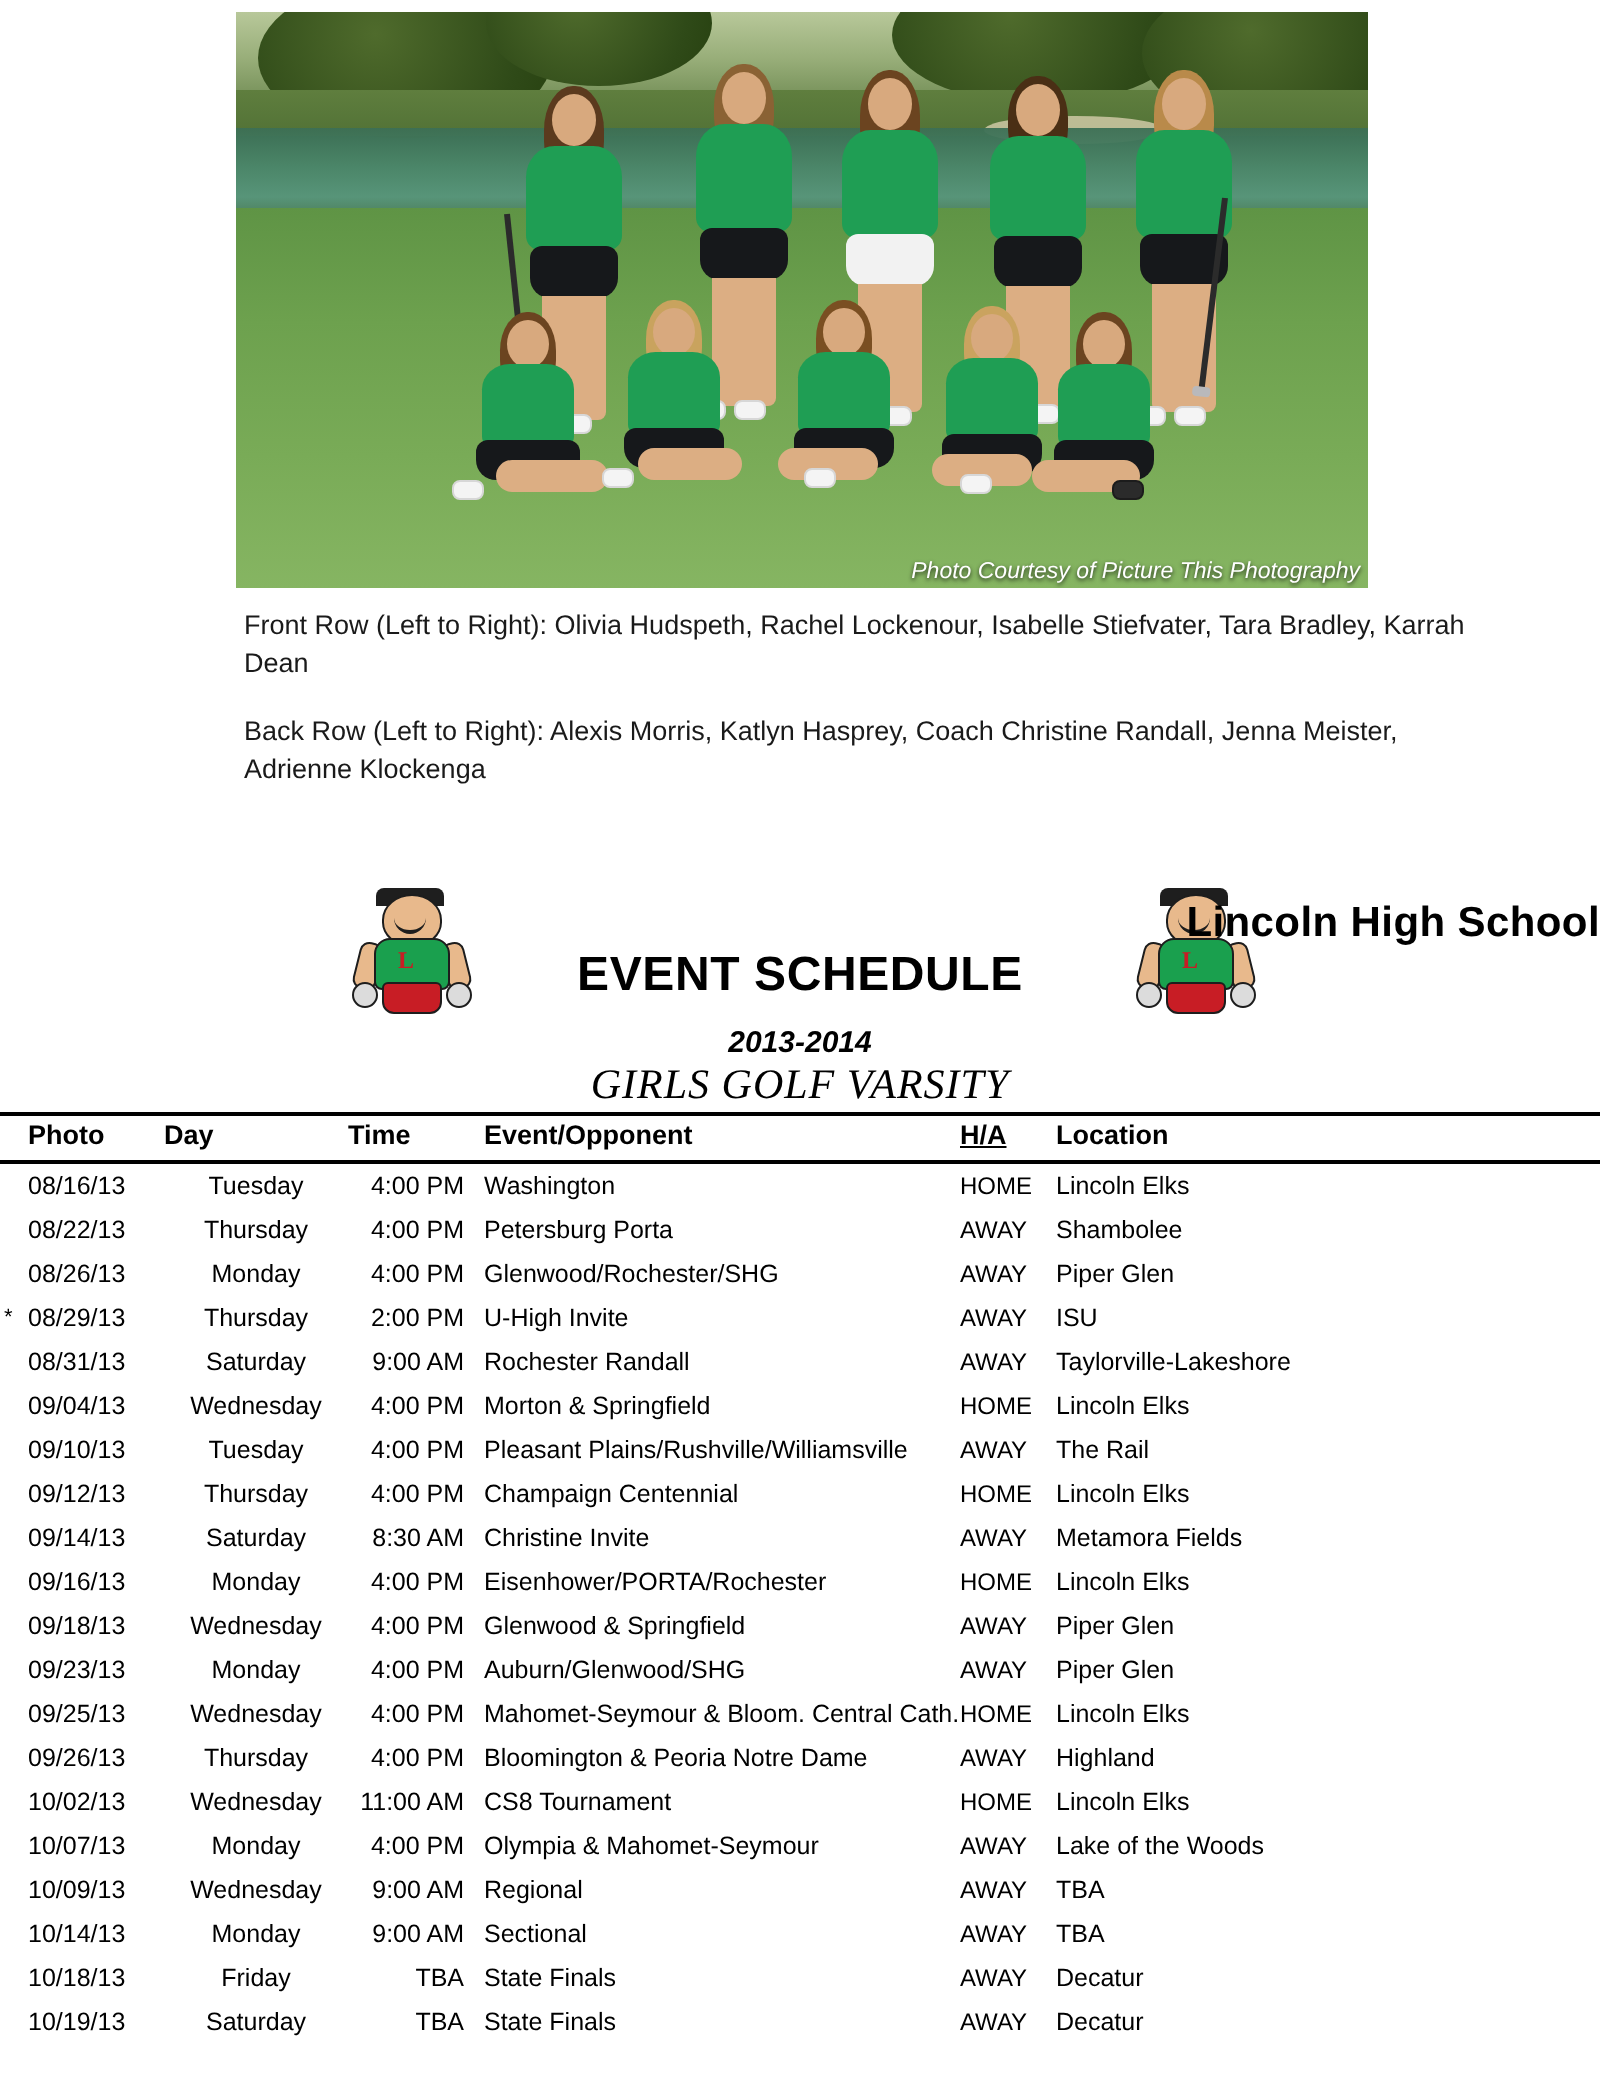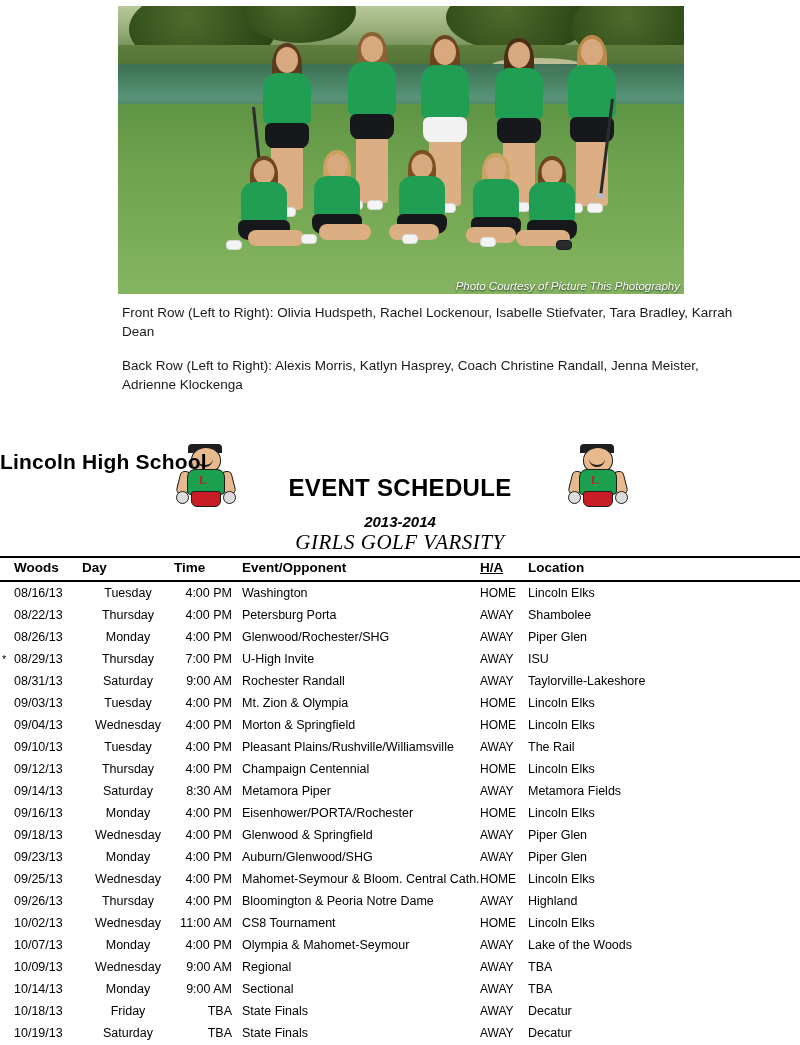--- a/index.html
+++ b/index.html
@@ -200,21 +200,21 @@
   .mascot .m-ball {
     position: absolute; top: 44px; width: 11px; height: 11px;
     background: #dcdcdc; border: 1.5px solid #1d1d1d; border-radius: 50%;
   }
   .mascot .m-ball.l { left: -2px; }
   .mascot .m-ball.r { left: 45px; }
 
   .title-school {
     position: absolute;
     left: 0; right: 0; top: 450px;
-    text-align: left;
+    text-align: right;
     font: bold 21px "Liberation Sans", sans-serif;
     letter-spacing: .2px;
   }
   .title-event {
     position: absolute;
     left: 0; right: 0; top: 474px;
     text-align: center;
     font: bold 24px "Liberation Sans", sans-serif;
     letter-spacing: .3px;
   }
@@ -415,21 +415,21 @@
 
 <div class="title-school">Lincoln High School</div>
 <div class="title-event">EVENT SCHEDULE</div>
 <div class="title-season">2013-2014</div>
 <div class="title-team">GIRLS GOLF VARSITY</div>
 
 <table class="sched">
   <thead>
     <tr>
       <th class="col-star"></th>
-      <th class="col-date  th-date">Woods</th>
+      <th class="col-date  th-date">Photo</th>
       <th class="col-day   th-day">Day</th>
       <th class="col-time  th-time">Time</th>
       <th class="col-event th-event">Event/Opponent</th>
       <th class="col-ha    th-ha">H/A</th>
       <th class="col-loc   th-loc">Location</th>
     </tr>
   </thead>
   <tbody id="sched-body">
       <tr>
         <td class="col-star cell-star"></td>
@@ -455,45 +455,36 @@
         <td class="col-day cell-day">Monday</td>
         <td class="col-time cell-time">4:00 PM</td>
         <td class="col-event cell-event">Glenwood/Rochester/SHG</td>
         <td class="col-ha cell-ha">AWAY</td>
         <td class="col-loc cell-loc">Piper Glen</td>
       </tr>
       <tr>
         <td class="col-star cell-star">*</td>
         <td class="col-date cell-date">08/29/13</td>
         <td class="col-day cell-day">Thursday</td>
-        <td class="col-time cell-time">7:00 PM</td>
+        <td class="col-time cell-time">2:00 PM</td>
         <td class="col-event cell-event">U-High Invite</td>
         <td class="col-ha cell-ha">AWAY</td>
         <td class="col-loc cell-loc">ISU</td>
       </tr>
       <tr>
         <td class="col-star cell-star"></td>
         <td class="col-date cell-date">08/31/13</td>
         <td class="col-day cell-day">Saturday</td>
         <td class="col-time cell-time">9:00 AM</td>
         <td class="col-event cell-event">Rochester Randall</td>
         <td class="col-ha cell-ha">AWAY</td>
         <td class="col-loc cell-loc">Taylorville-Lakeshore</td>
       </tr>
       <tr>
         <td class="col-star cell-star"></td>
-        <td class="col-date cell-date">09/03/13</td>
-        <td class="col-day cell-day">Tuesday</td>
-        <td class="col-time cell-time">4:00 PM</td>
-        <td class="col-event cell-event">Mt. Zion &amp; Olympia</td>
-        <td class="col-ha cell-ha">HOME</td>
-        <td class="col-loc cell-loc">Lincoln Elks</td>
-      </tr>
-      <tr>
-        <td class="col-star cell-star"></td>
         <td class="col-date cell-date">09/04/13</td>
         <td class="col-day cell-day">Wednesday</td>
         <td class="col-time cell-time">4:00 PM</td>
         <td class="col-event cell-event">Morton &amp; Springfield</td>
         <td class="col-ha cell-ha">HOME</td>
         <td class="col-loc cell-loc">Lincoln Elks</td>
       </tr>
       <tr>
         <td class="col-star cell-star"></td>
         <td class="col-date cell-date">09/10/13</td>
@@ -510,21 +501,21 @@
         <td class="col-time cell-time">4:00 PM</td>
         <td class="col-event cell-event">Champaign Centennial</td>
         <td class="col-ha cell-ha">HOME</td>
         <td class="col-loc cell-loc">Lincoln Elks</td>
       </tr>
       <tr>
         <td class="col-star cell-star"></td>
         <td class="col-date cell-date">09/14/13</td>
         <td class="col-day cell-day">Saturday</td>
         <td class="col-time cell-time">8:30 AM</td>
-        <td class="col-event cell-event">Metamora Piper</td>
+        <td class="col-event cell-event">Christine Invite</td>
         <td class="col-ha cell-ha">AWAY</td>
         <td class="col-loc cell-loc">Metamora Fields</td>
       </tr>
       <tr>
         <td class="col-star cell-star"></td>
         <td class="col-date cell-date">09/16/13</td>
         <td class="col-day cell-day">Monday</td>
         <td class="col-time cell-time">4:00 PM</td>
         <td class="col-event cell-event">Eisenhower/PORTA/Rochester</td>
         <td class="col-ha cell-ha">HOME</td>

